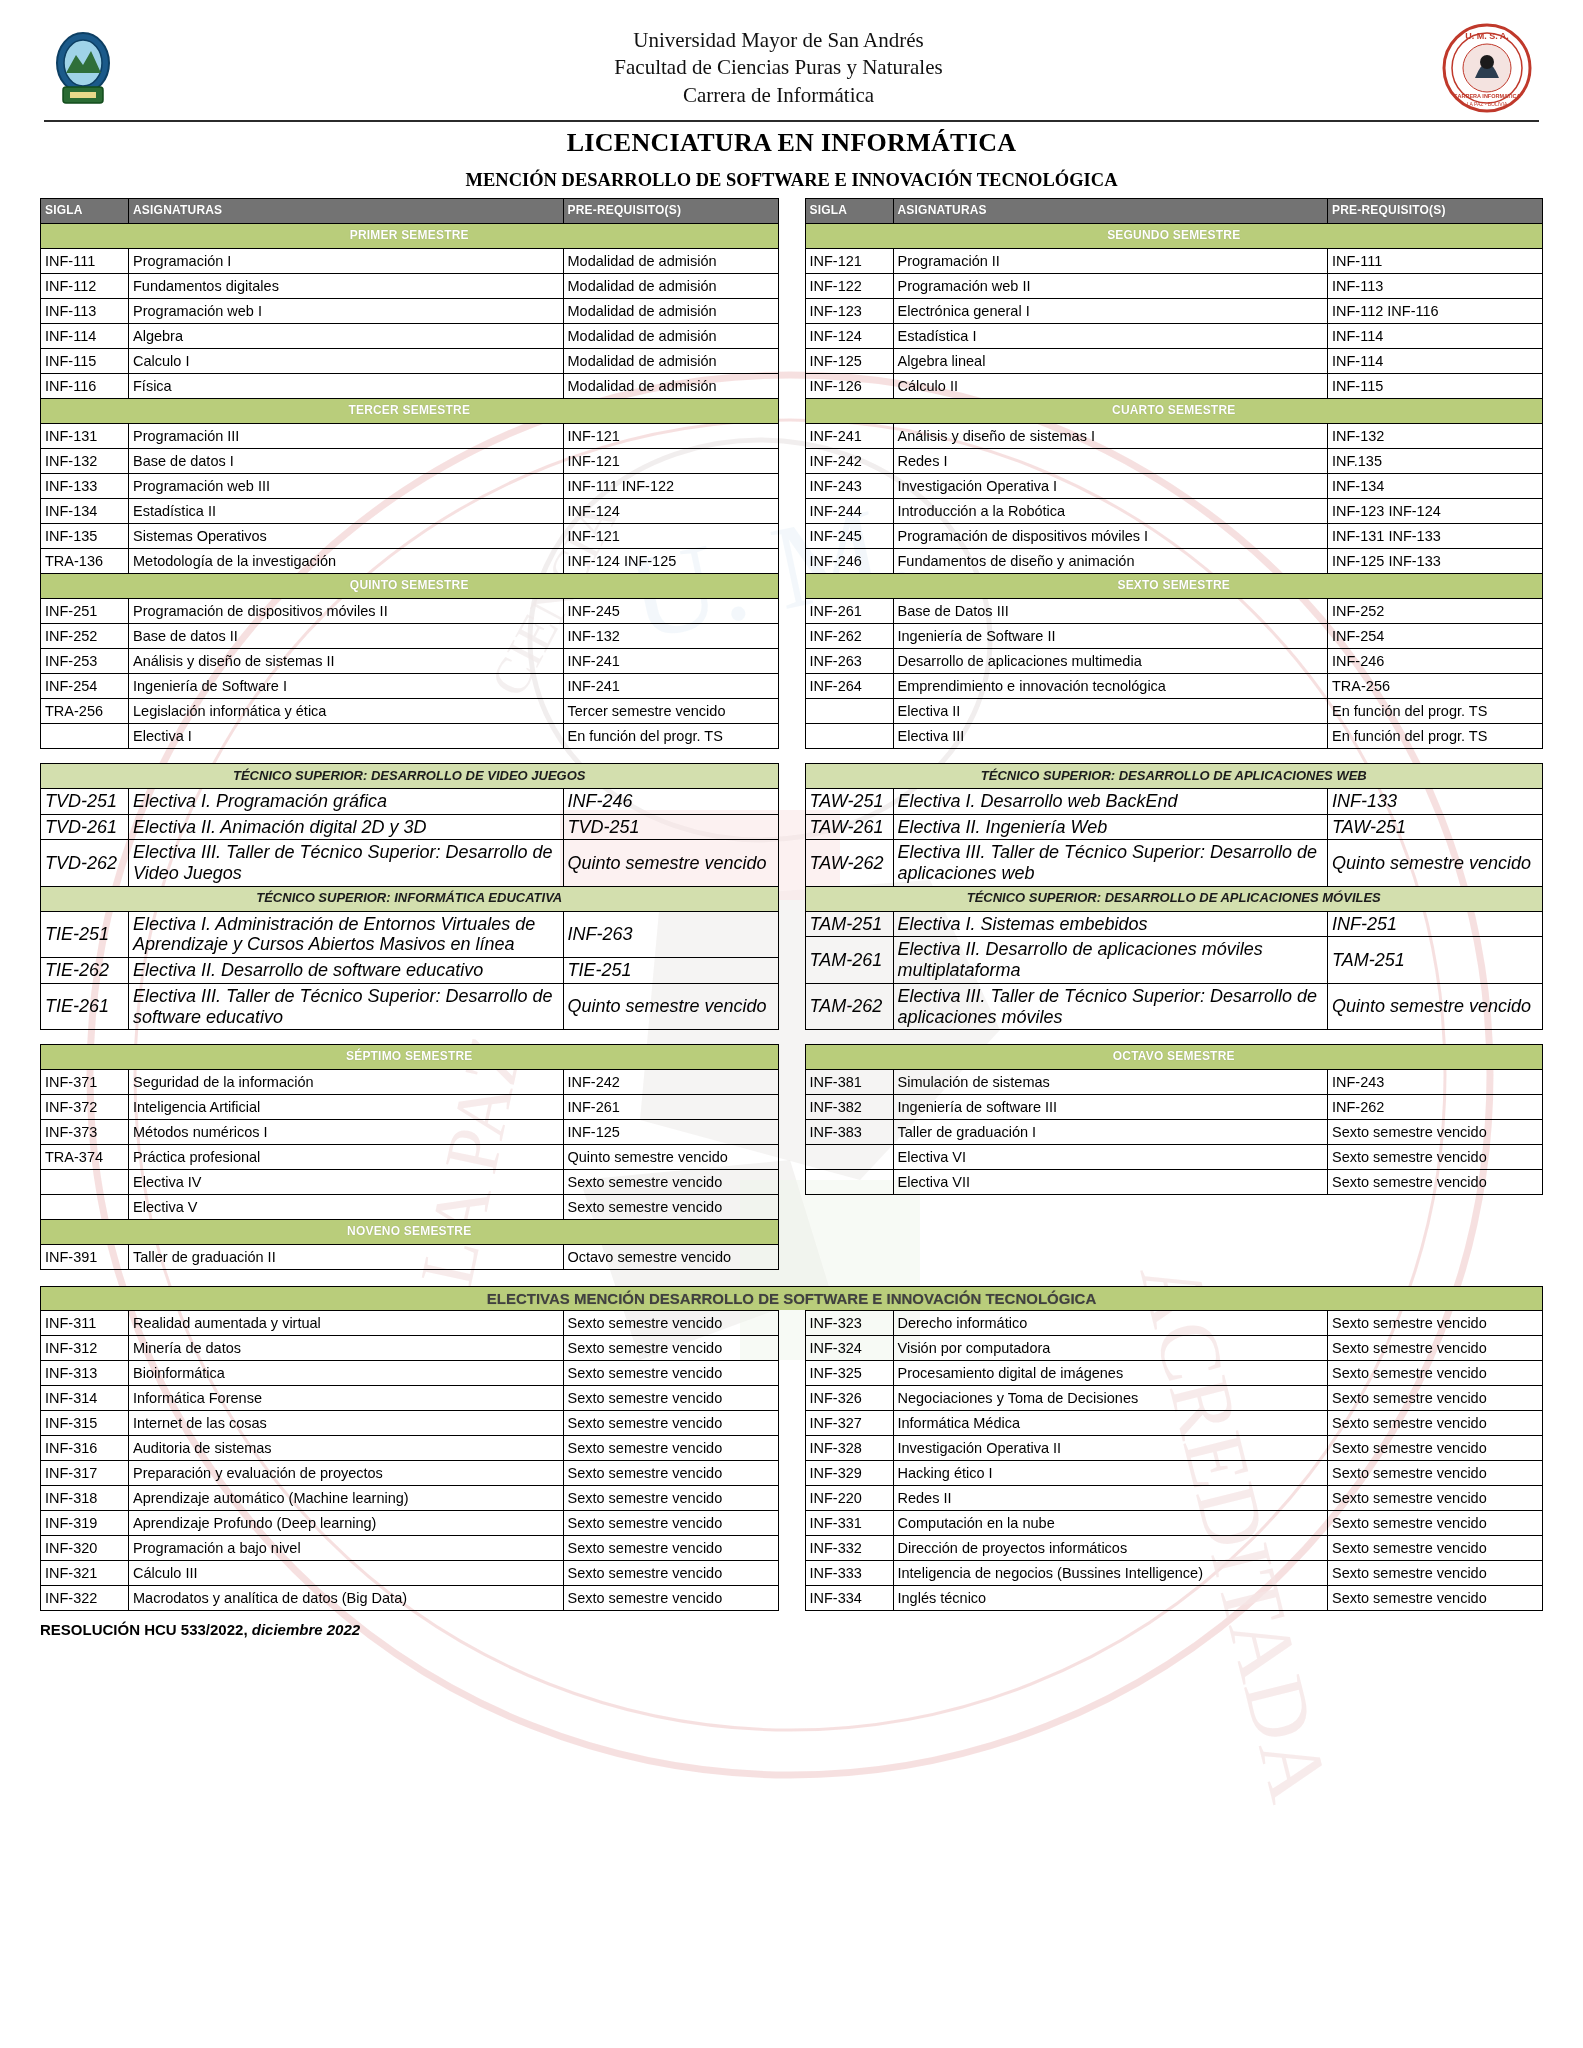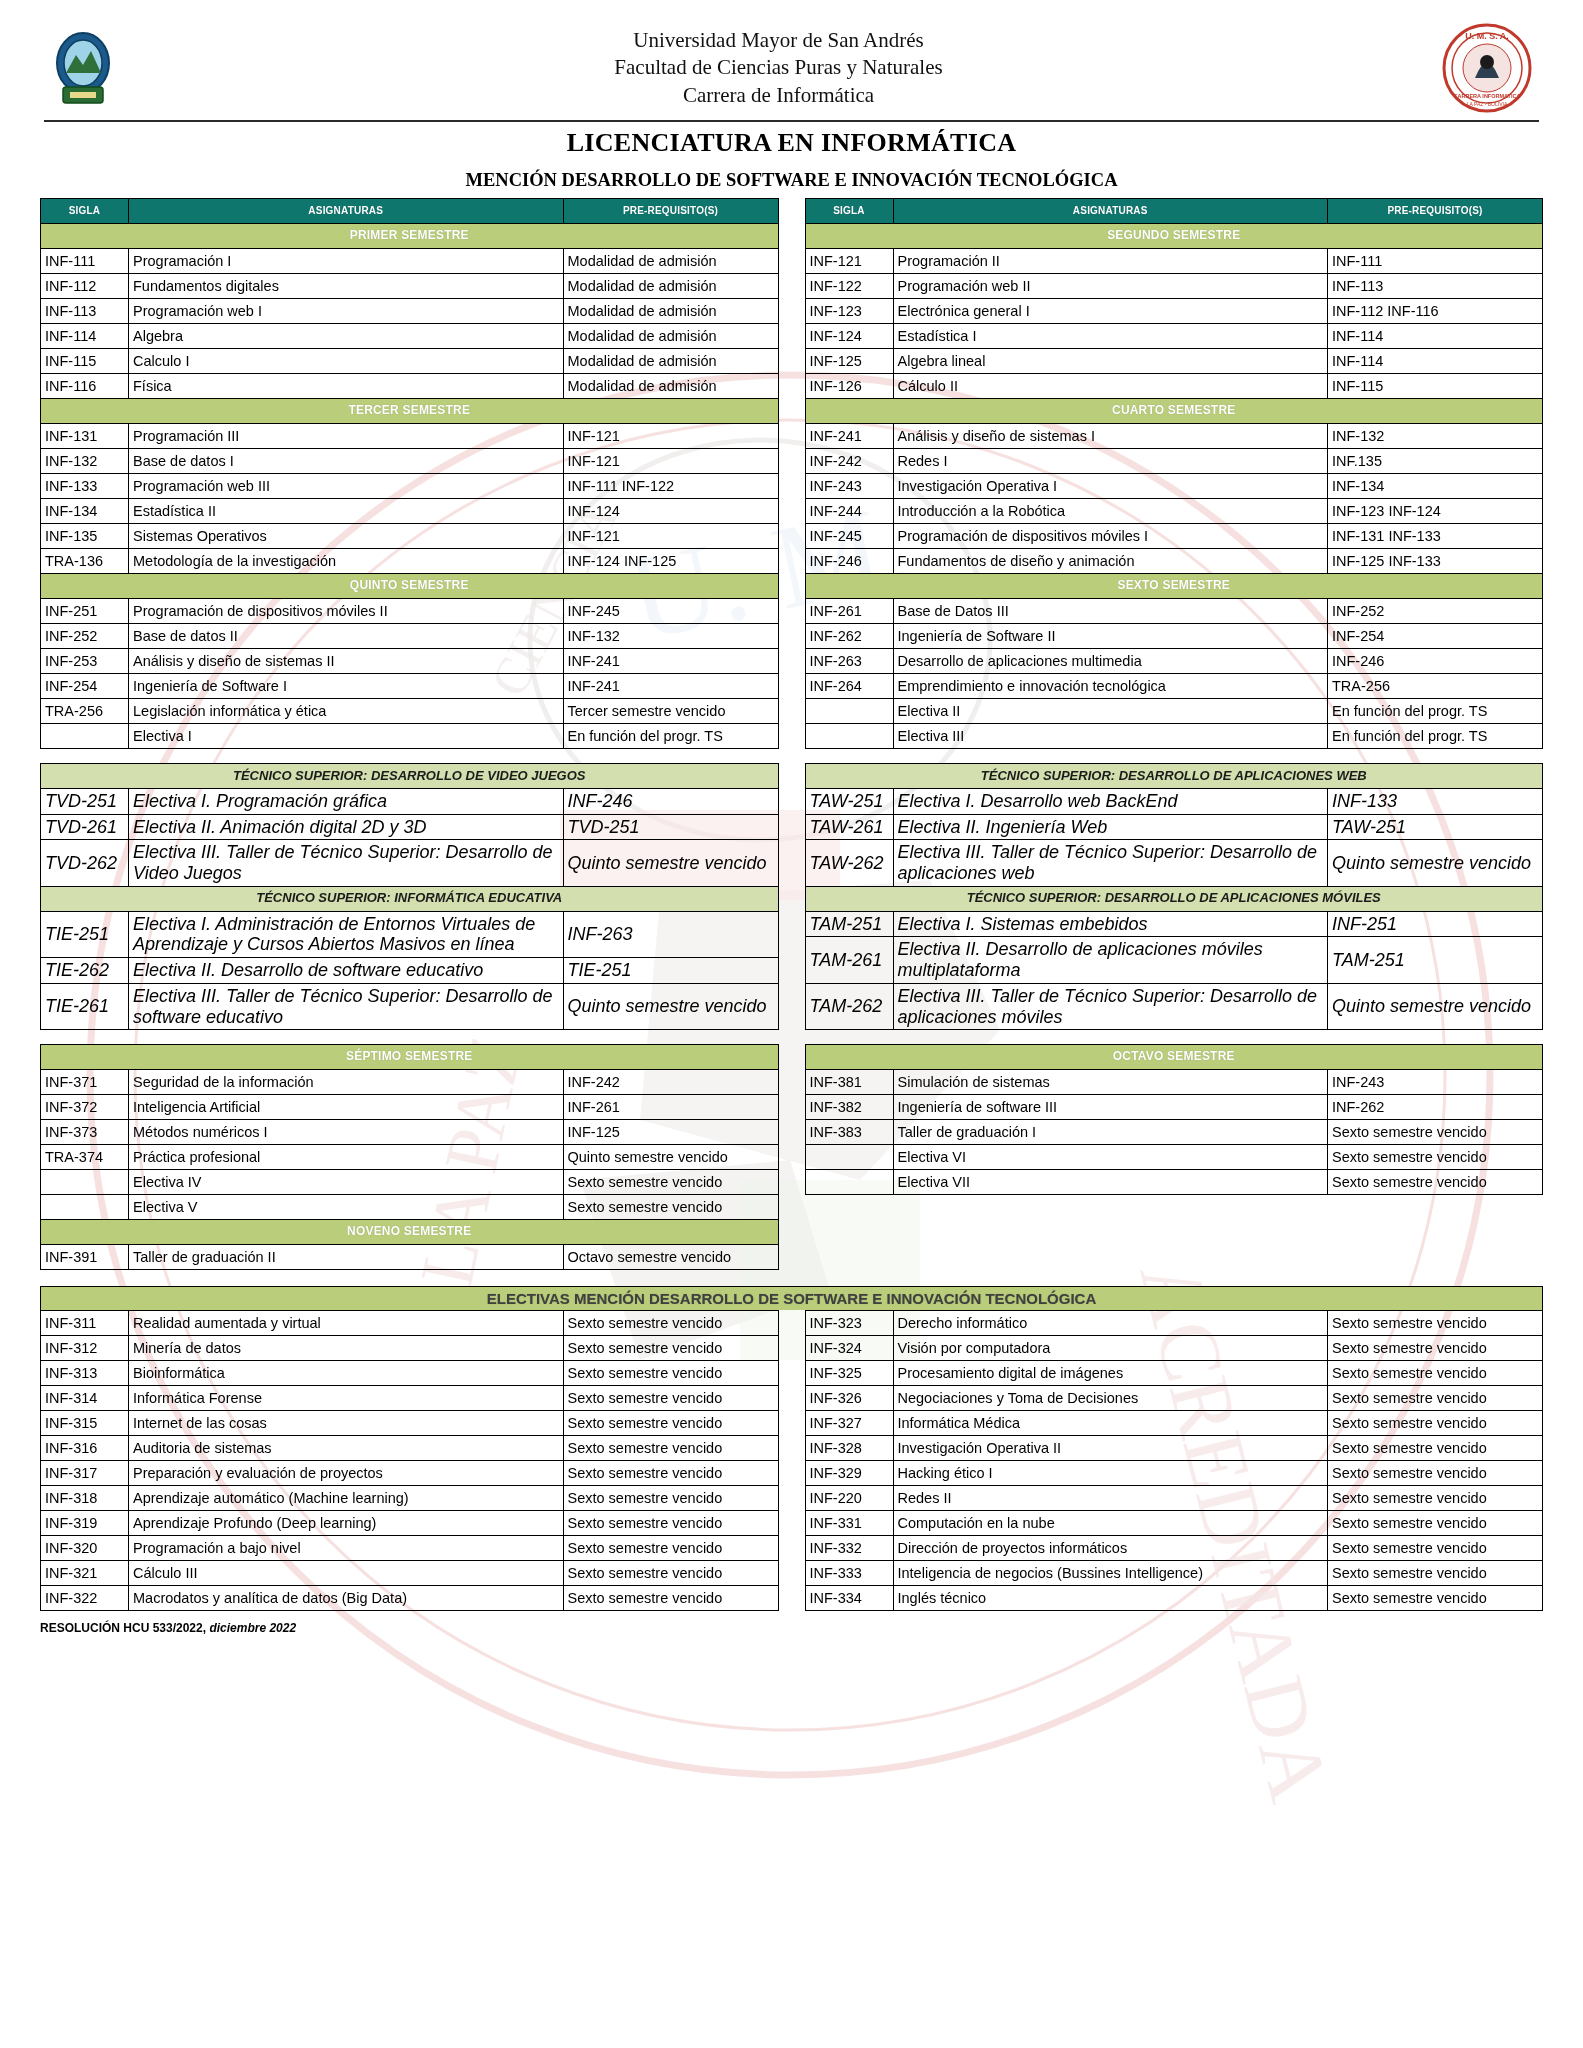--- a/index.html
+++ b/index.html
@@ -82,25 +82,25 @@
     padding:2px 4px;
     vertical-align:middle;
     line-height:1.15;
     height:25px;
     overflow:hidden;
   }
   .c-sigla { width:88px; }
   .c-pre   { width:215px; }
 
   thead th {
-    background:#0f766e;
+    background:#737373;
     color:#ffffff;
-    text-align:center;
+    text-align:left;
     font-weight:bold;
-    font-size:10px;
+    font-size:12px;
     letter-spacing:.2px;
     text-shadow:0 0 1px rgba(0,0,0,.25);
     height:24px;
   }
   tr.semester td {
     background:#b9cd7b;
     color:#ffffff;
     text-align:center;
     font-weight:bold;
     font-size:12px;
@@ -125,21 +125,21 @@
     background:#b9cd7b; color:#404040; text-align:center;
     font-weight:bold; font-size:15px;
     border:1px solid #000; border-bottom:none;
     padding:3px 0;
     text-shadow:0 0 1px rgba(0,0,0,.25);
   }
   .cols-elect { display:flex; gap:26px; }
 
   .footer {
     margin-top:10px;
-    font-size:12px;
+    font-size:15px;
     font-weight:bold;
     position:relative; z-index:2;
   }
   .footer i { font-style:italic; }
 </style>
 </head>
 <body>
 
 <div class="page">
 

